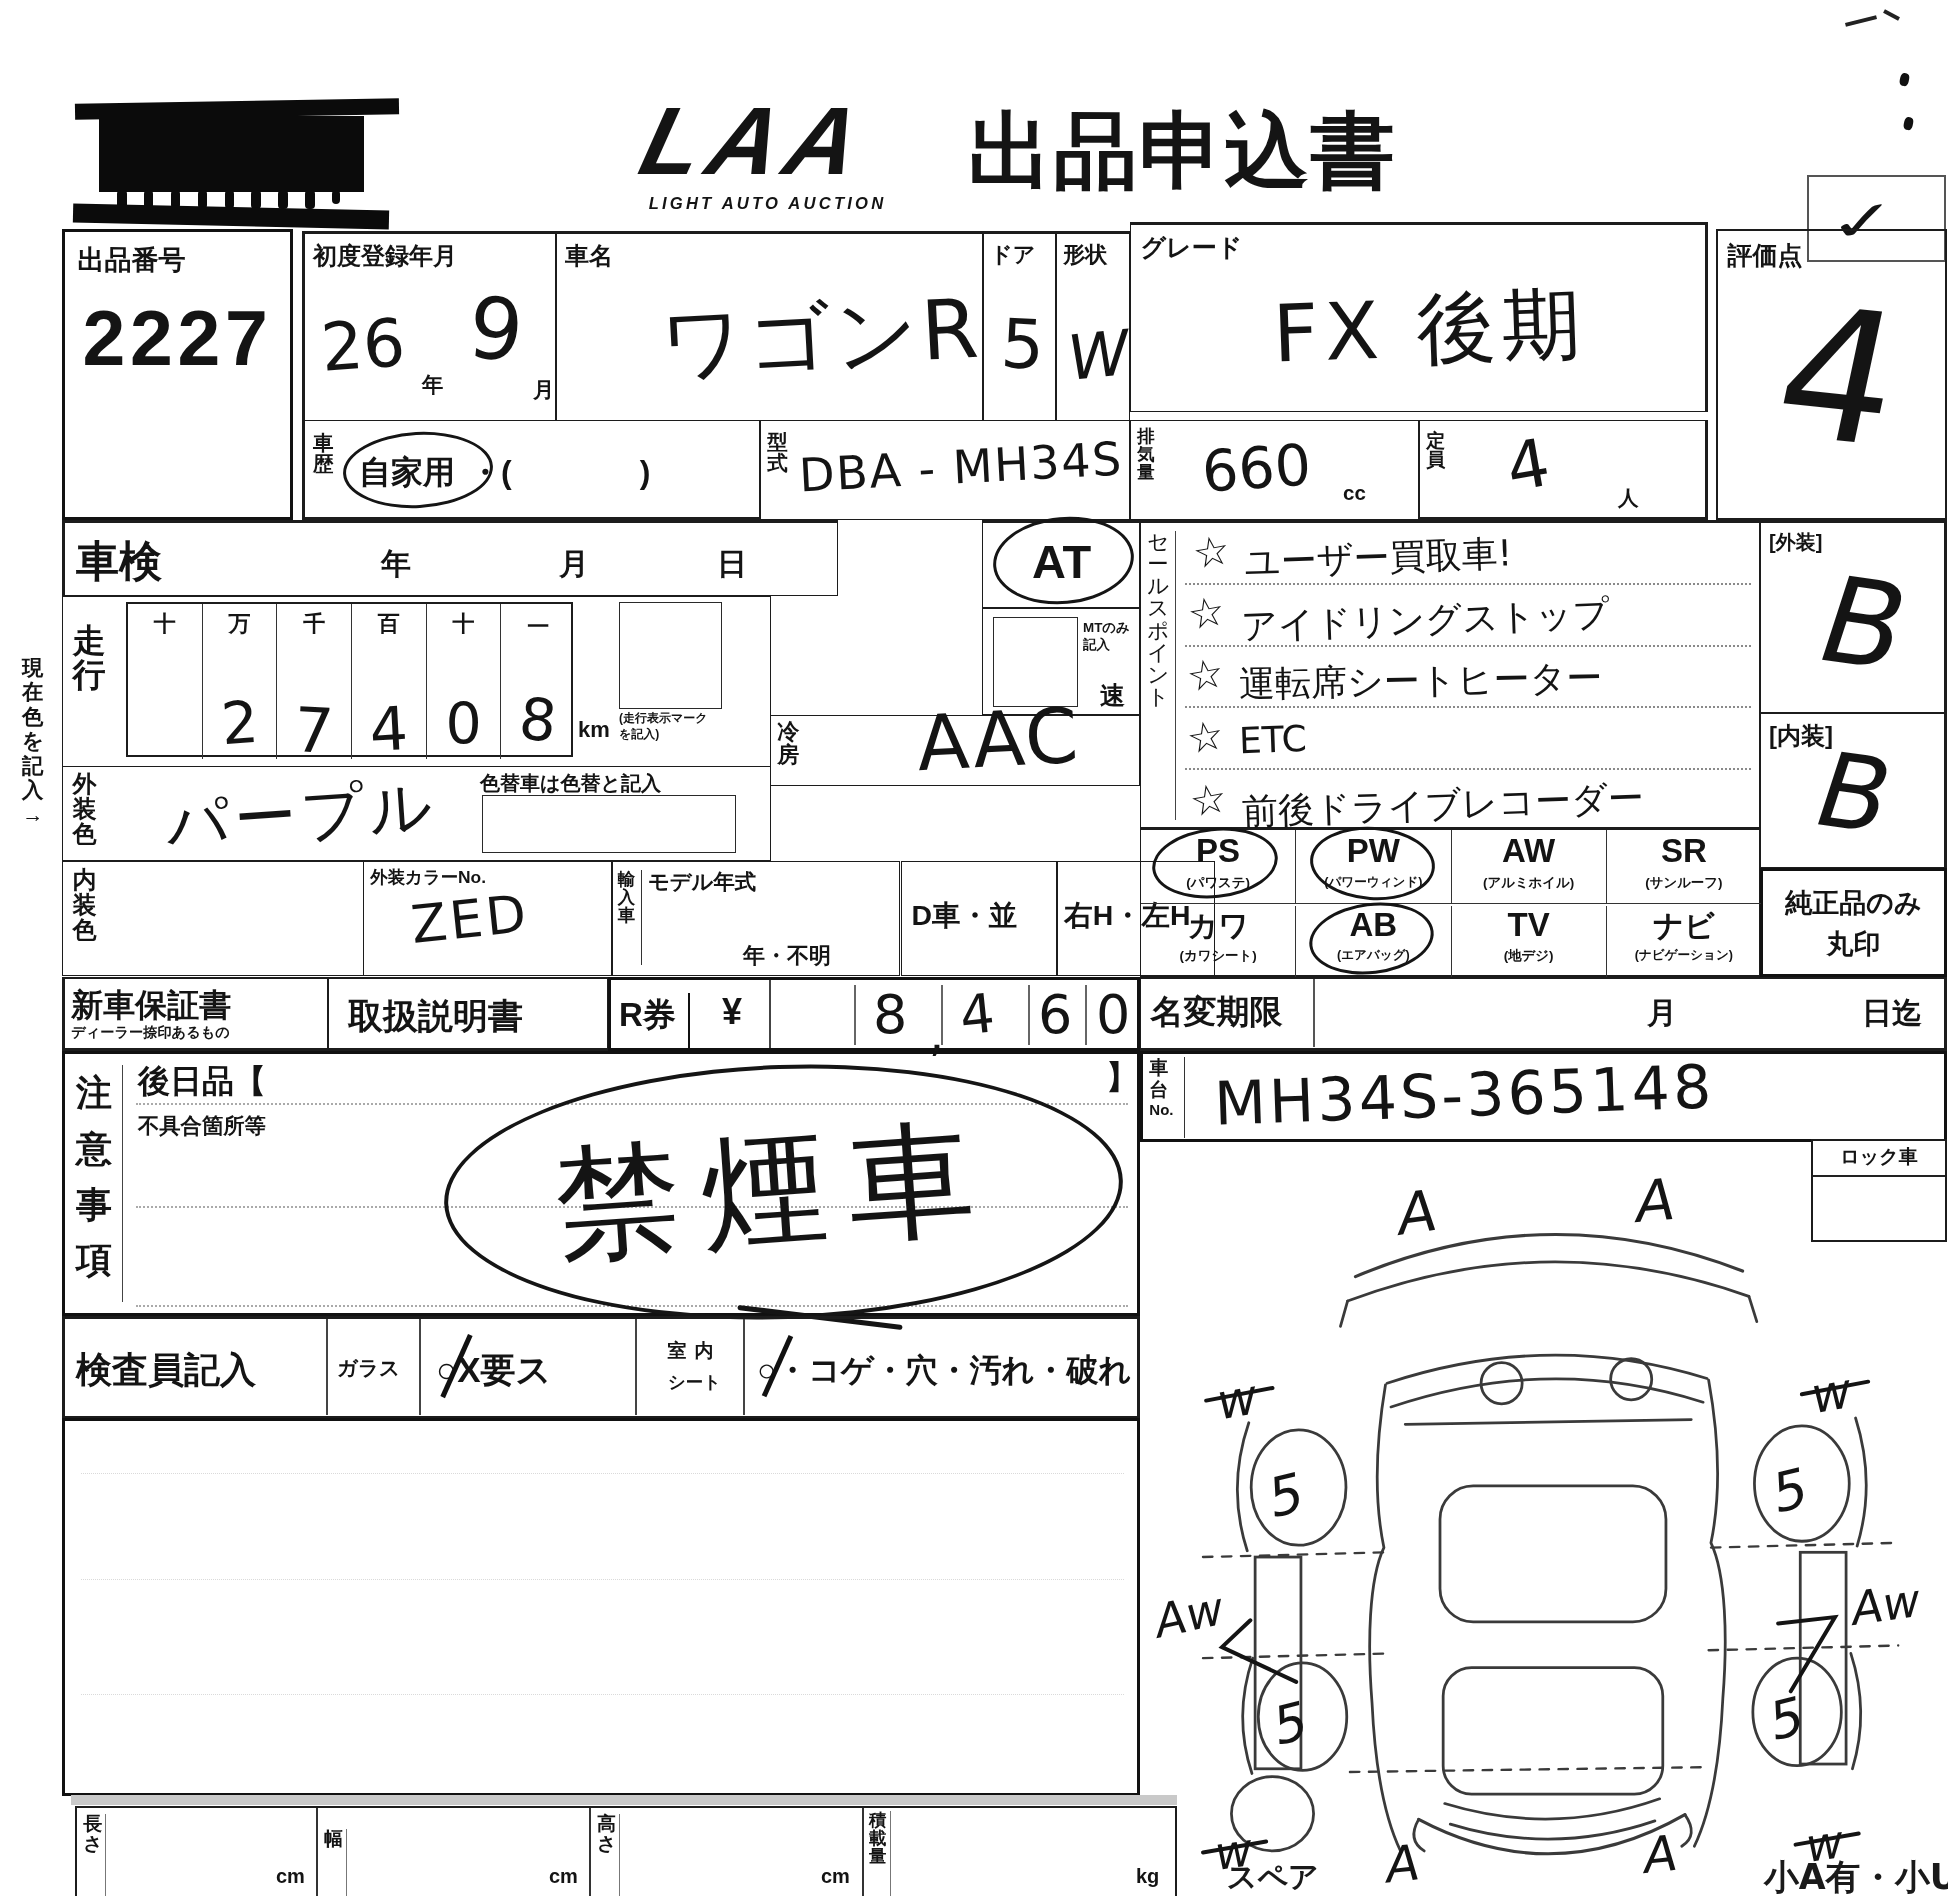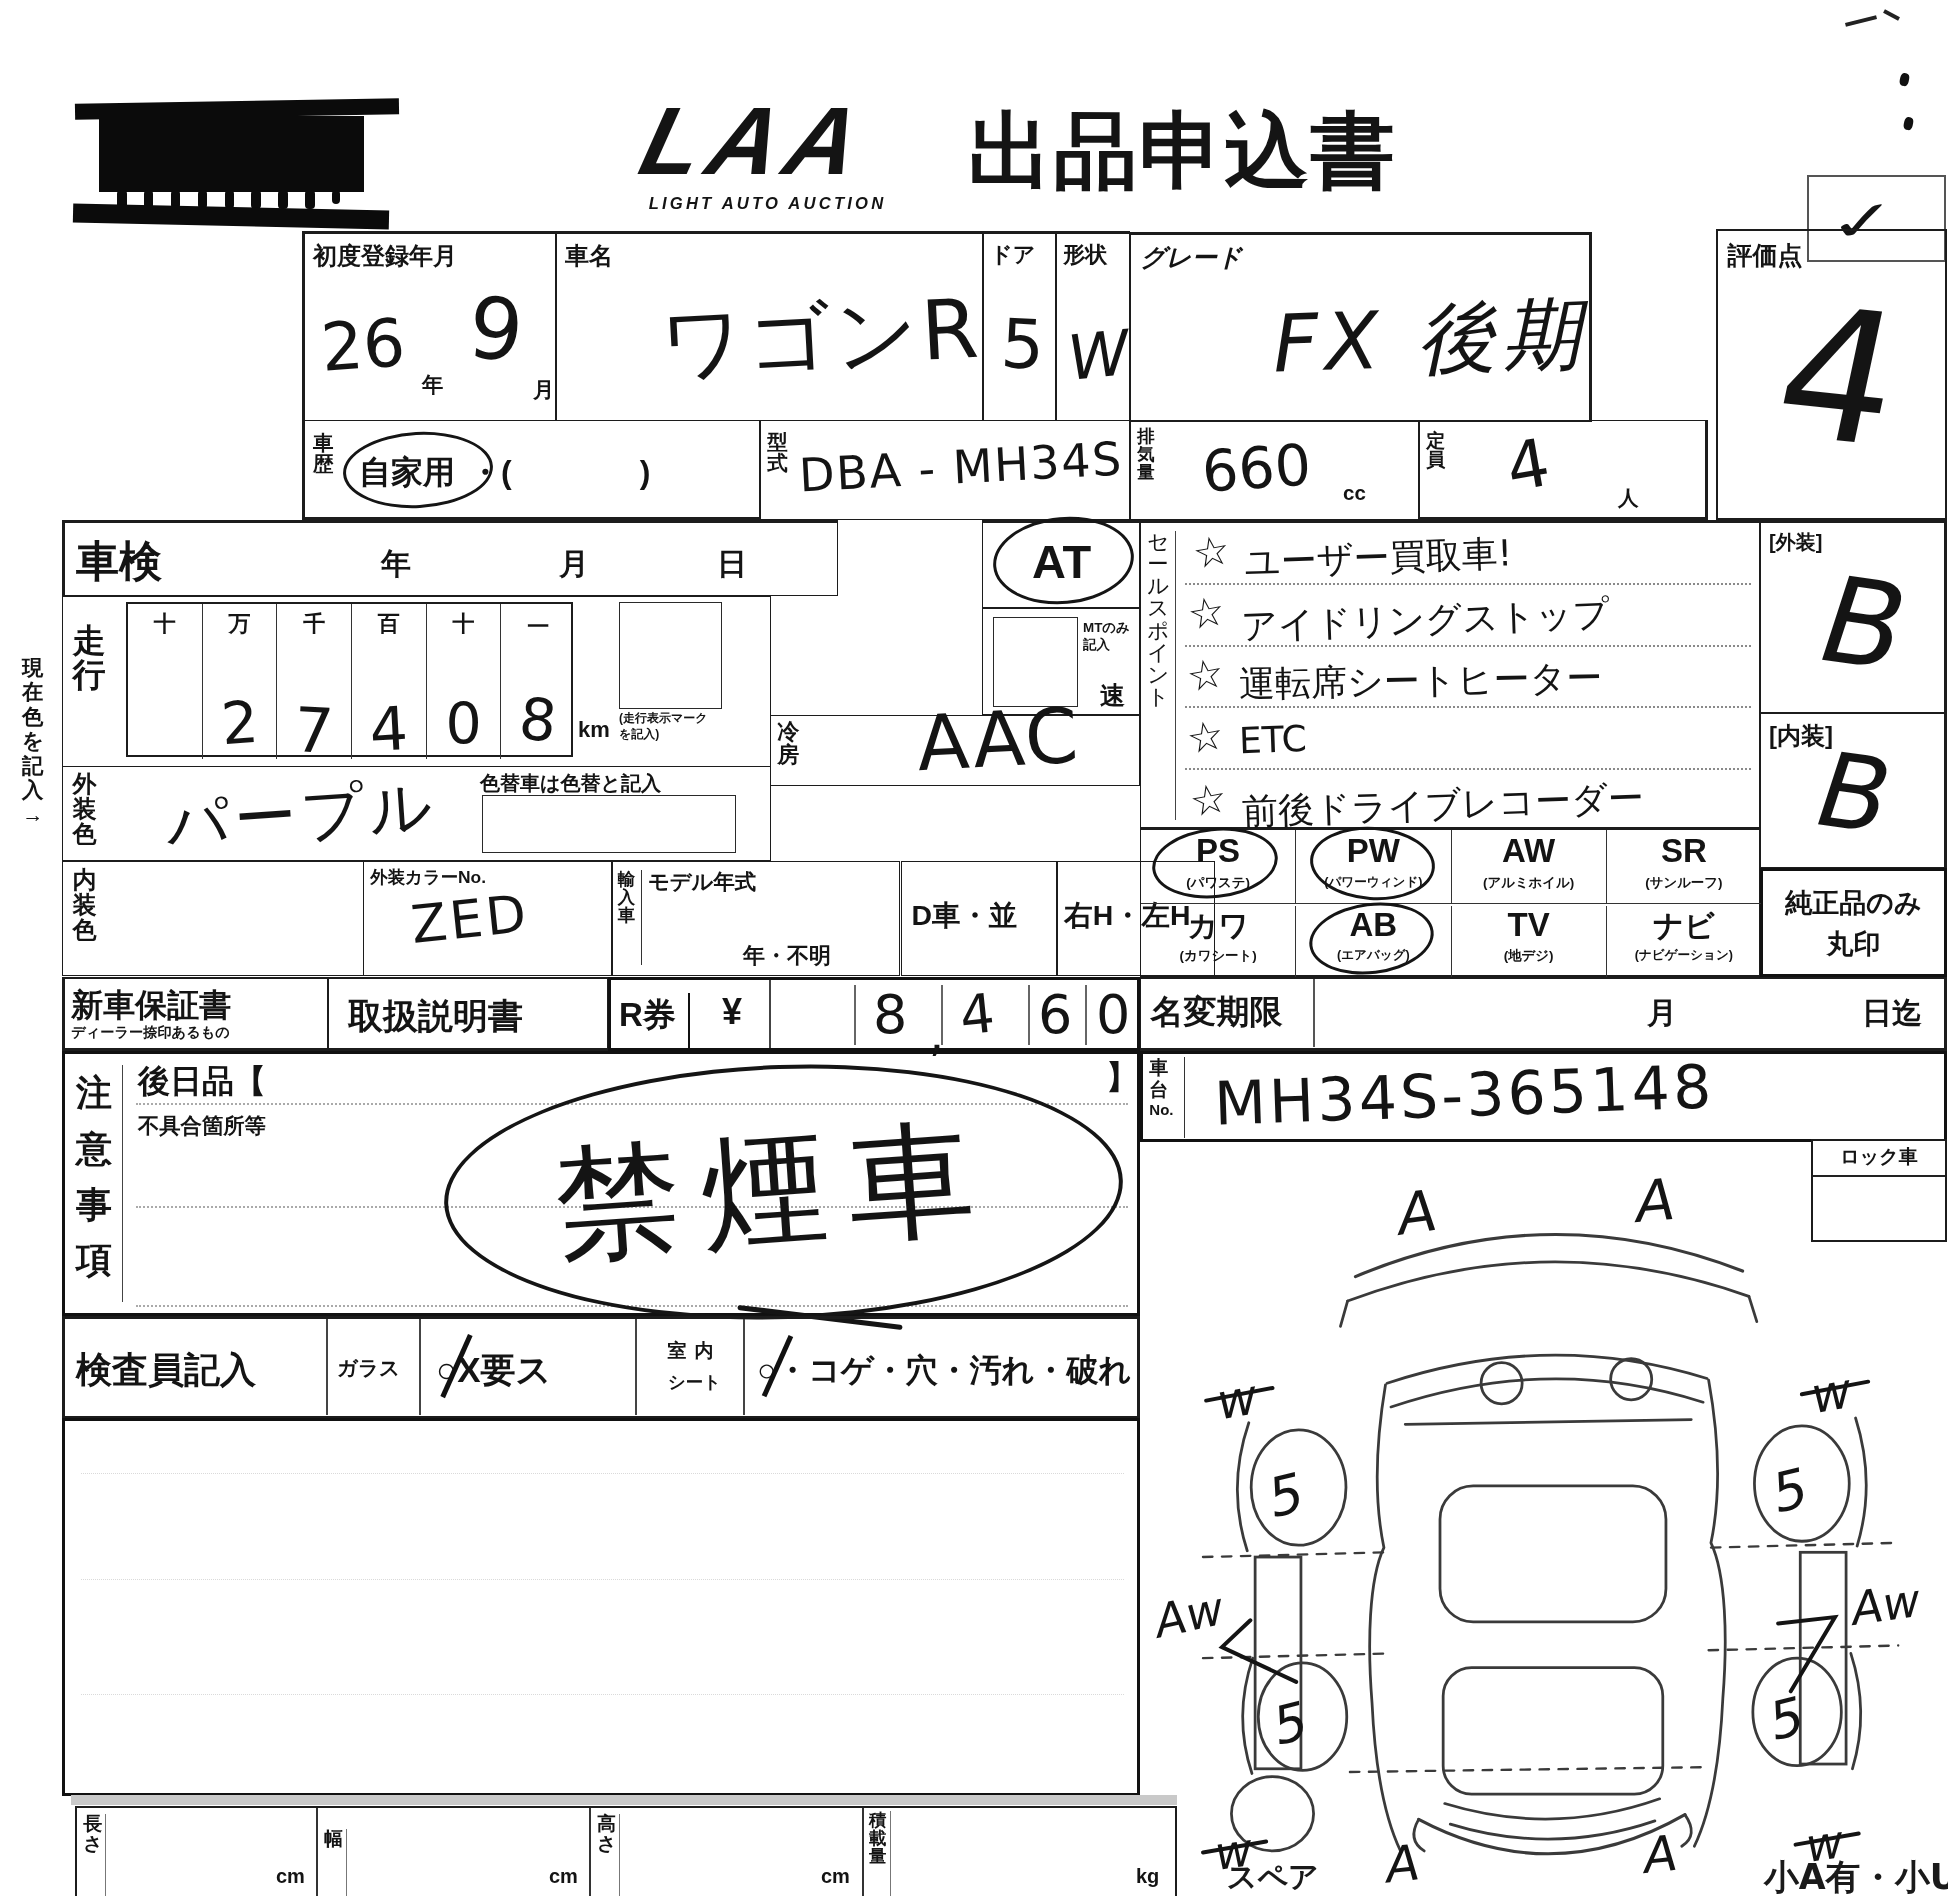--- a/index.html
+++ b/index.html
@@ -49,20 +49,24 @@
     <span style="position:absolute;left:0;top:9.5px;width:32px;height:4px;background:#222;transform:rotate(-14deg);"></span>
     <span style="position:absolute;left:38px;top:3.2px;width:17.4px;height:4px;background:#222;transform:rotate(28deg);"></span>
   </div>
   <span class="abs" style="left:1900px;top:73px;width:8.7px;height:12.6px;background:#111;border-radius:40%;transform:rotate(12deg);"></span>
   <span class="abs" style="left:1904px;top:117px;width:8.7px;height:12.6px;background:#111;border-radius:40%;transform:rotate(12deg);"></span>
 
   <div class="bx" style="left:1807px;top:175px;width:139px;height:87px;border-color:#555;">
     <div style="position:absolute;left:32px;top:14.2px;font-size:52px;transform:rotate(-6deg) scaleX(1.6);font-family:'DejaVu Sans',sans-serif;">✓</div>
   </div>
 
+  <div class="bx4" style="left:62px;top:229px;width:231px;height:291px;">
+    <div class="lbl" style="position:absolute;left:12.6px;top:9.5px;font-size:27px;">出品番号</div>
+    <div style="position:absolute;left:17.4px;top:62px;font-size:77px;font-weight:800;letter-spacing:4.7px;">2227</div>
+  </div>
 
   <div class="bx" style="left:302px;top:231px;width:254px;height:190px;border-width:3.2px 1.6px 1.6px 3.2px;">
     <div class="lbl" style="position:absolute;left:8px;top:6.3px;font-size:24px;">初度登録年月</div>
     <div class="hw" style="position:absolute;left:16px;top:73px;font-size:66px;transform:rotate(-4deg);">26</div>
     <div style="position:absolute;left:117px;top:136px;font-size:21.3px;font-weight:700;">年</div>
     <div class="hw" style="position:absolute;left:164px;top:46px;font-size:85px;transform:rotate(6deg);">9</div>
     <div style="position:absolute;left:228px;top:141px;font-size:21.3px;font-weight:700;">月</div>
   </div>
 
   <div class="bx" style="left:556px;top:231px;width:427px;height:190px;border-width:3.2px 1.6px 1.6px 1.6px;">
@@ -73,21 +77,21 @@
   <div class="bx" style="left:983px;top:231px;width:73px;height:190px;border-width:3.2px 1.6px 1.6px 1.6px;">
     <div class="lbl" style="position:absolute;left:6.3px;top:6.3px;font-size:22px;">ドア</div>
     <div class="hw" style="position:absolute;left:17.4px;top:71px;font-size:68px;transform:rotate(3deg);">5</div>
   </div>
 
   <div class="bx" style="left:1056px;top:231px;width:74px;height:190px;border-width:3.2px 1.6px 1.6px 1.6px;">
     <div class="lbl" style="position:absolute;left:6.3px;top:6.3px;font-size:22px;">形状</div>
     <div class="hw" style="position:absolute;left:11px;top:85px;font-size:62px;font-style:italic;transform:rotate(-6deg);">W</div>
   </div>
 
-  <div class="bx" style="left:1130px;top:232px;width:462px;height:190px;border-width:3.2px 3.2px 1.6px 1.6px;font-style:italic;">
+  <div class="bx" style="left:1130px;top:222px;width:578px;height:190px;border-width:3.2px 3.2px 1.6px 1.6px;">
     <div class="lbl" style="position:absolute;left:9.5px;top:6.3px;font-size:25px;">グレード</div>
     <div class="hw" style="position:absolute;left:142px;top:52px;font-size:79px;transform:rotate(-2deg);letter-spacing:6.3px;">FX 後期</div>
   </div>
 
   <div class="bx" style="left:302px;top:420px;width:458px;height:100px;border-width:1.6px 1.6px 3.2px 3.2px;">
 
     <div class="vlabel" style="position:absolute;left:8px;top:11px;width:24px;font-size:20.5px;">車歴</div>
     <div style="position:absolute;left:54px;top:30px;font-size:32px;font-weight:700;">自家用</div>
     <div style="position:absolute;left:164px;top:30px;font-size:32px;font-weight:700;">・(　　　　)</div>
     <div class="oval" style="left:38px;top:11px;width:150px;height:76px;transform:rotate(-3deg);"></div>

